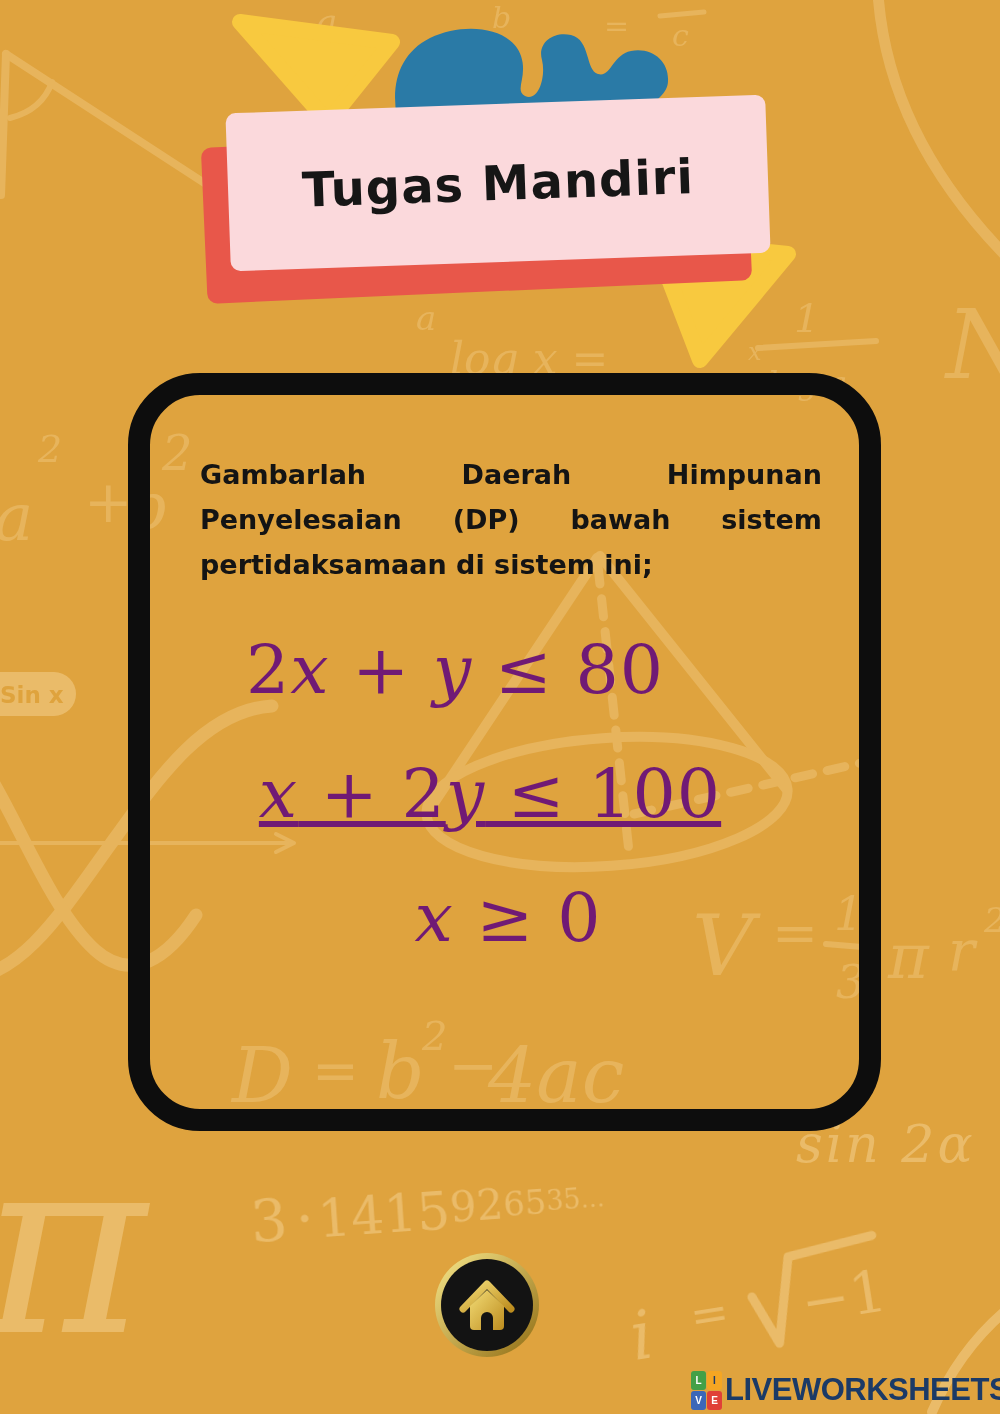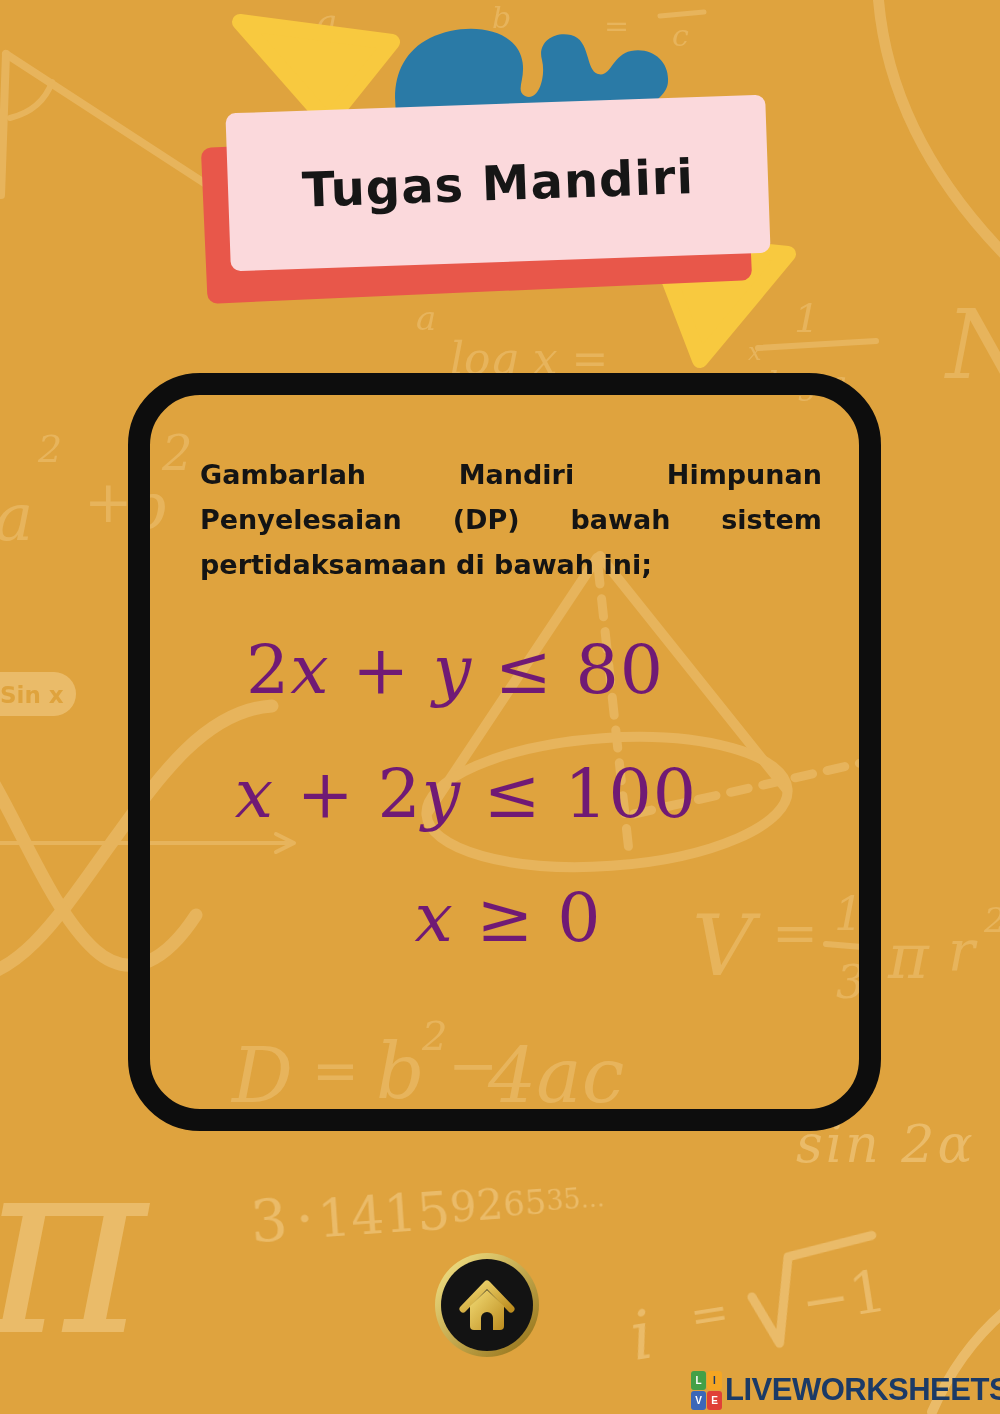--- a/index.html
+++ b/index.html
@@ -23,21 +23,21 @@
   .task-box{position:absolute;left:128px;top:373px;width:753px;height:758px;box-sizing:border-box;
             border:22px solid #0d0d0d;border-radius:72px;z-index:2;background:transparent;}
   .instruction{position:absolute;left:200px;top:452px;width:622px;z-index:3;
                font-size:27px;font-weight:bold;line-height:45px;color:#141414;
                font-family:"DejaVu Sans","Liberation Sans",sans-serif;}
   .just{text-align:justify;text-align-last:justify;}
   .math-line{position:absolute;z-index:3;white-space:nowrap;transform:translateX(-50%);
              font-family:"DejaVu Serif",serif;font-size:68px;color:#701a75;letter-spacing:1px;}
   .math-line .mvar{font-style:italic;}
   .m1{top:630px;left:455px;}
-  .m2{top:754px;left:466px;}
+  .m2{top:754px;left:490px;text-decoration:underline;}
   .m3{top:878px;left:508px;}
   .m4{top:964px;left:511px;}
 
   
   .home-btn{position:absolute;left:434px;top:1252px;width:106px;height:106px;padding:0;border:none;
             background:transparent;cursor:pointer;z-index:4;}
   .brand{position:absolute;left:691px;top:1369px;height:42px;display:flex;align-items:center;z-index:4;}
   .brand-grid{display:grid;grid-template-columns:15px 15px;grid-template-rows:19px 19px;gap:1px;margin-right:3px;}
   .tile{display:flex;align-items:center;justify-content:center;border-radius:3px;
         font-size:10px;font-weight:bold;font-family:"Liberation Sans",sans-serif;}
@@ -163,23 +163,23 @@
   </svg>
 
   <div class="card card-red" style="background: rgb(232, 87, 74);"></div>
   <div class="card card-pink" style="background: rgb(251, 217, 220);">
     <div class="title" style="color: rgb(22, 22, 22);">Tugas Mandiri</div>
   </div>
 
   <div class="task-box" style="border-color: rgb(13, 13, 13);"></div>
 
   <div class="instruction">
-    <div class="just">Gambarlah Mandiri Himpunan</div>
+    <div class="just">Gambarlah Daerah Himpunan</div>
     <div class="just">Penyelesaian (DP) bawah sistem</div>
-    <div>pertidaksamaan di bawah ini;</div>
+    <div>pertidaksamaan di sistem ini;</div>
   </div>
 
   <div class="math-line m1">2<span class="mvar">x</span> + <span class="mvar">y</span> ≤ 80</div>
   <div class="math-line m2"><span class="mvar">x</span> + 2<span class="mvar">y</span> ≤ 100</div>
   <div class="math-line m3"><span class="mvar">x</span> ≥ 0</div>
 
   <button class="home-btn">
     <svg width="106" height="106" viewBox="0 0 106 106">
       <defs>
         <linearGradient id="ringGrad" x1="0" y1="0" x2="1" y2="1">

